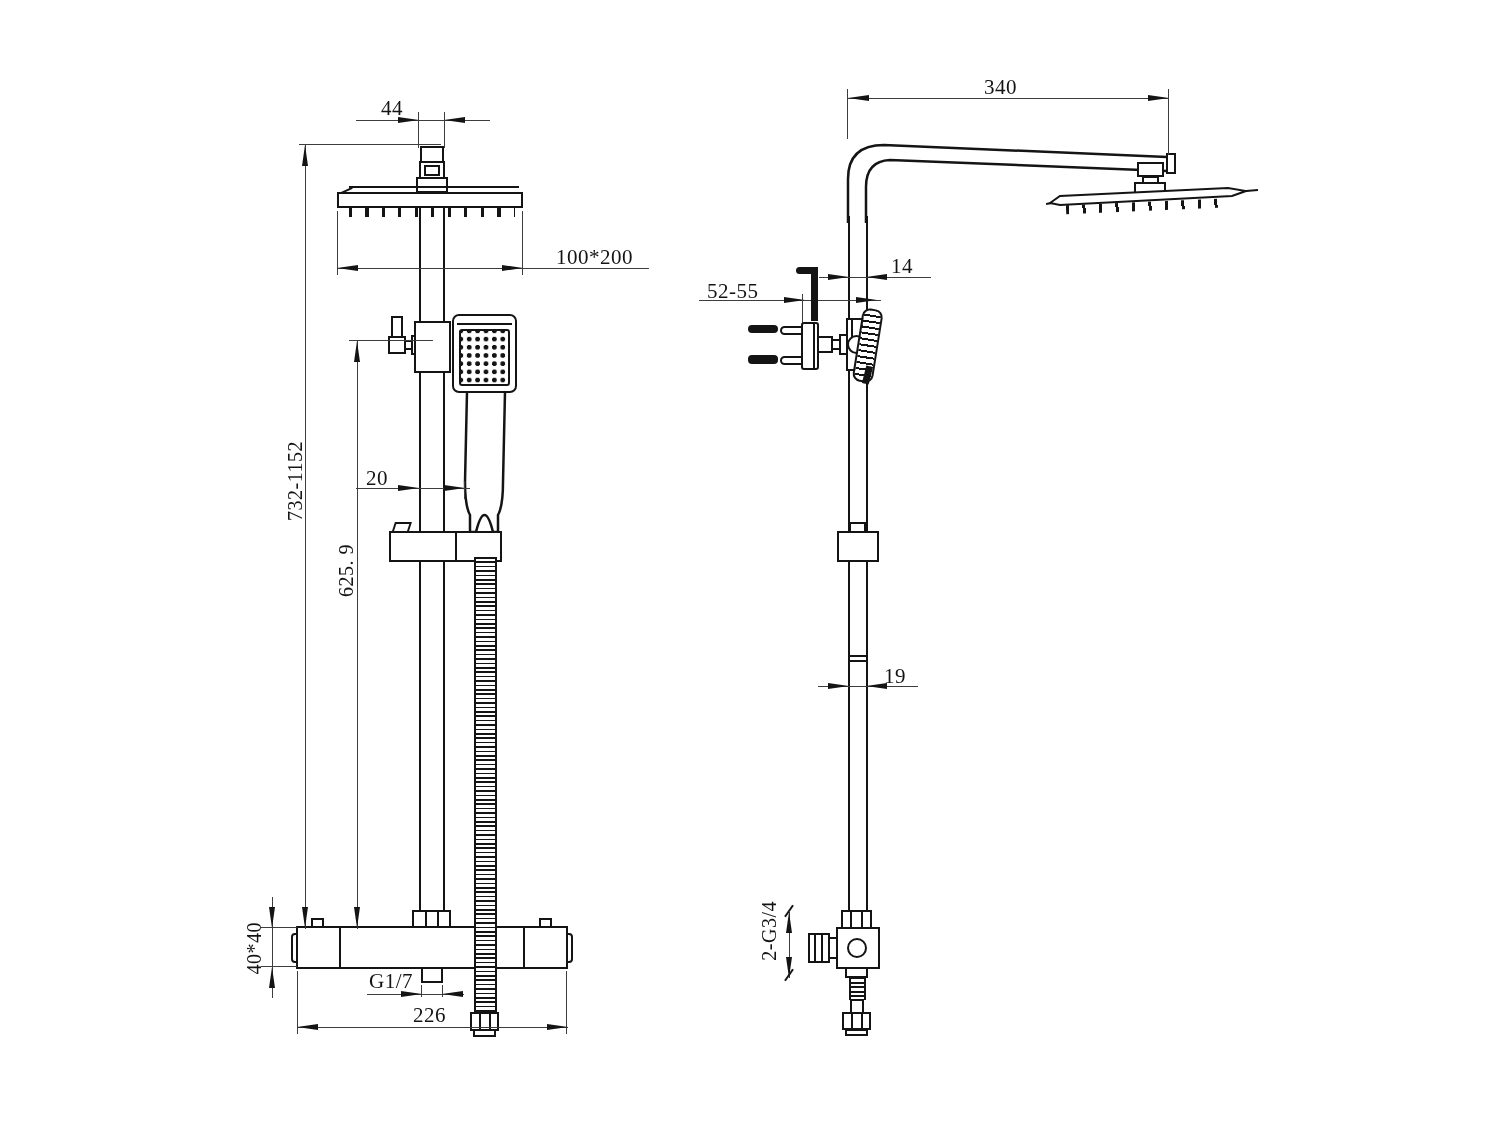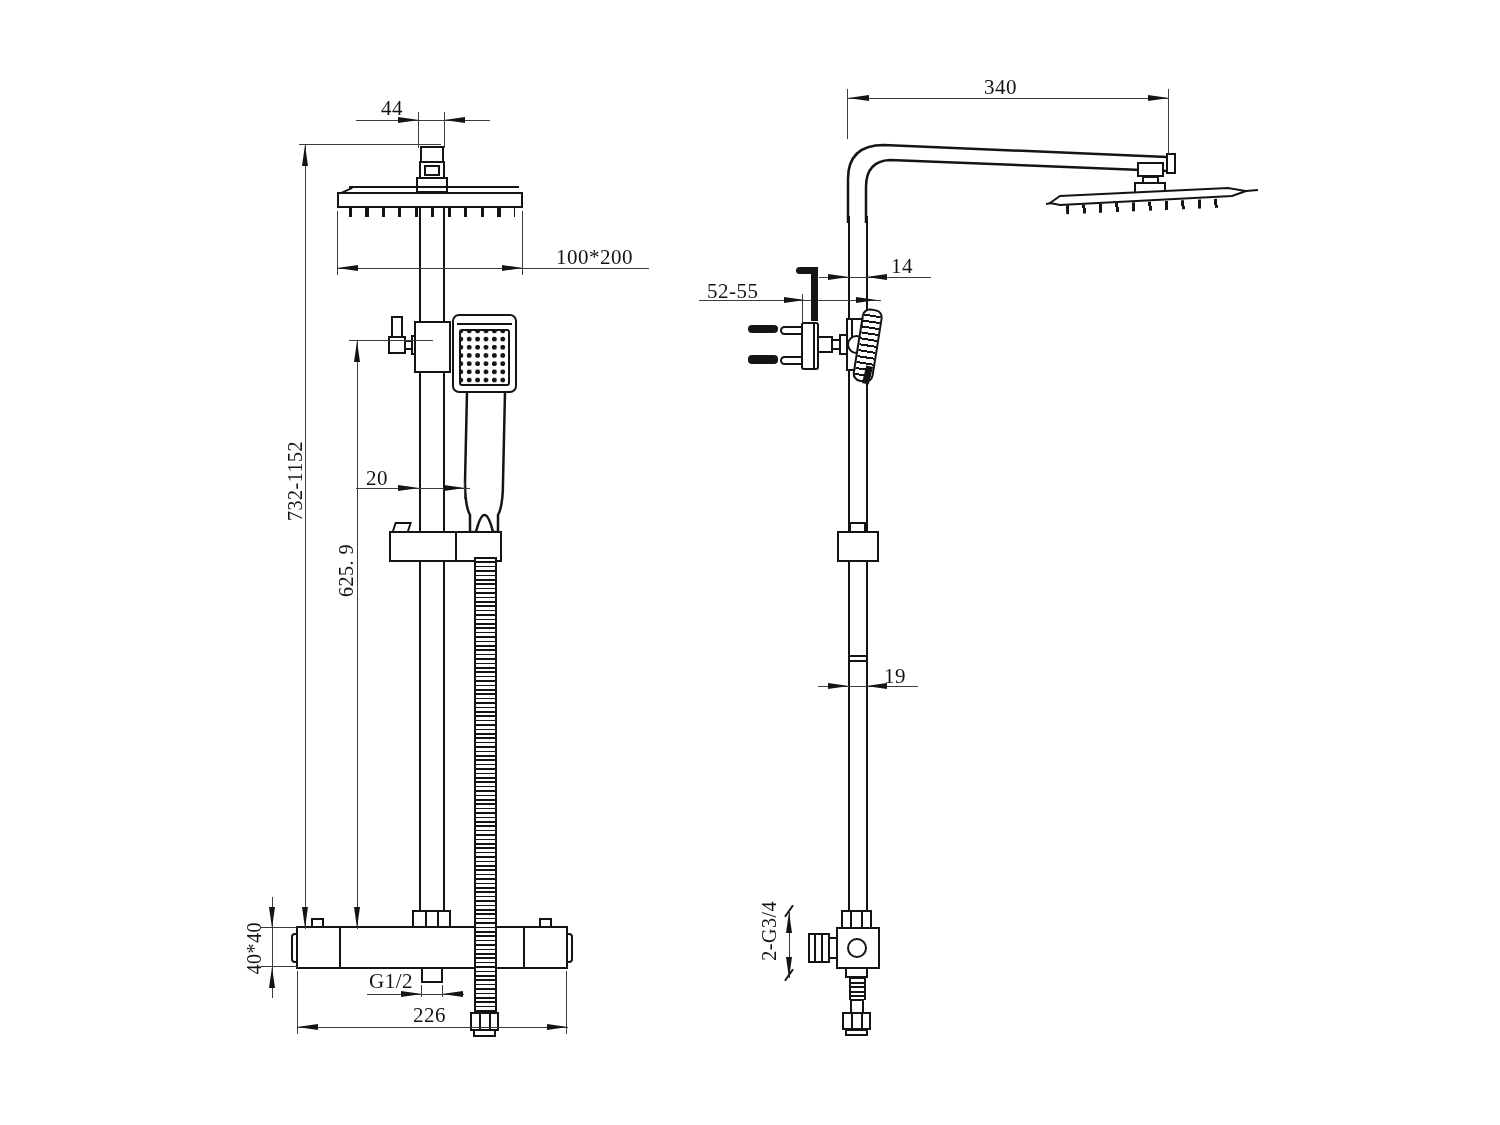--- a/index.html
+++ b/index.html
@@ -116,21 +116,21 @@
   <div class="a dv" style="left:464px;top:481px;height:18px"></div>
   <span class="a t" style="left:366px;top:466px">20</span>
 
   <div class="a dh" style="left:261px;top:927px;width:36px"></div>
   <div class="a dh" style="left:261px;top:966px;width:36px"></div>
   <div class="a dv" style="left:272px;top:897px;height:101px"></div>
   <div class="a ar-d" style="left:269px;top:907px"></div>
   <div class="a ar-u" style="left:269px;top:967px"></div>
   <span class="a t tv" style="left:243px;top:922px;font-size:20px">40*40</span>
 
-  <span class="a t" style="left:369px;top:969px">G1/2</span>
+  <span class="a t" style="left:369px;top:969px">G1/7</span>
   <div class="a dv" style="left:421px;top:985px;height:12px"></div>
   <div class="a dv" style="left:442px;top:985px;height:12px"></div>
   <div class="a dh" style="left:367px;top:994px;width:97px"></div>
   <div class="a ar-r" style="left:401px;top:991px"></div>
   <div class="a ar-l" style="left:442px;top:991px"></div>
 
   <div class="a dv" style="left:297px;top:971px;height:63px"></div>
   <div class="a dv" style="left:566px;top:971px;height:63px"></div>
   <div class="a dh" style="left:297px;top:1027px;width:271px"></div>
   <div class="a ar-l" style="left:297px;top:1024px"></div>

